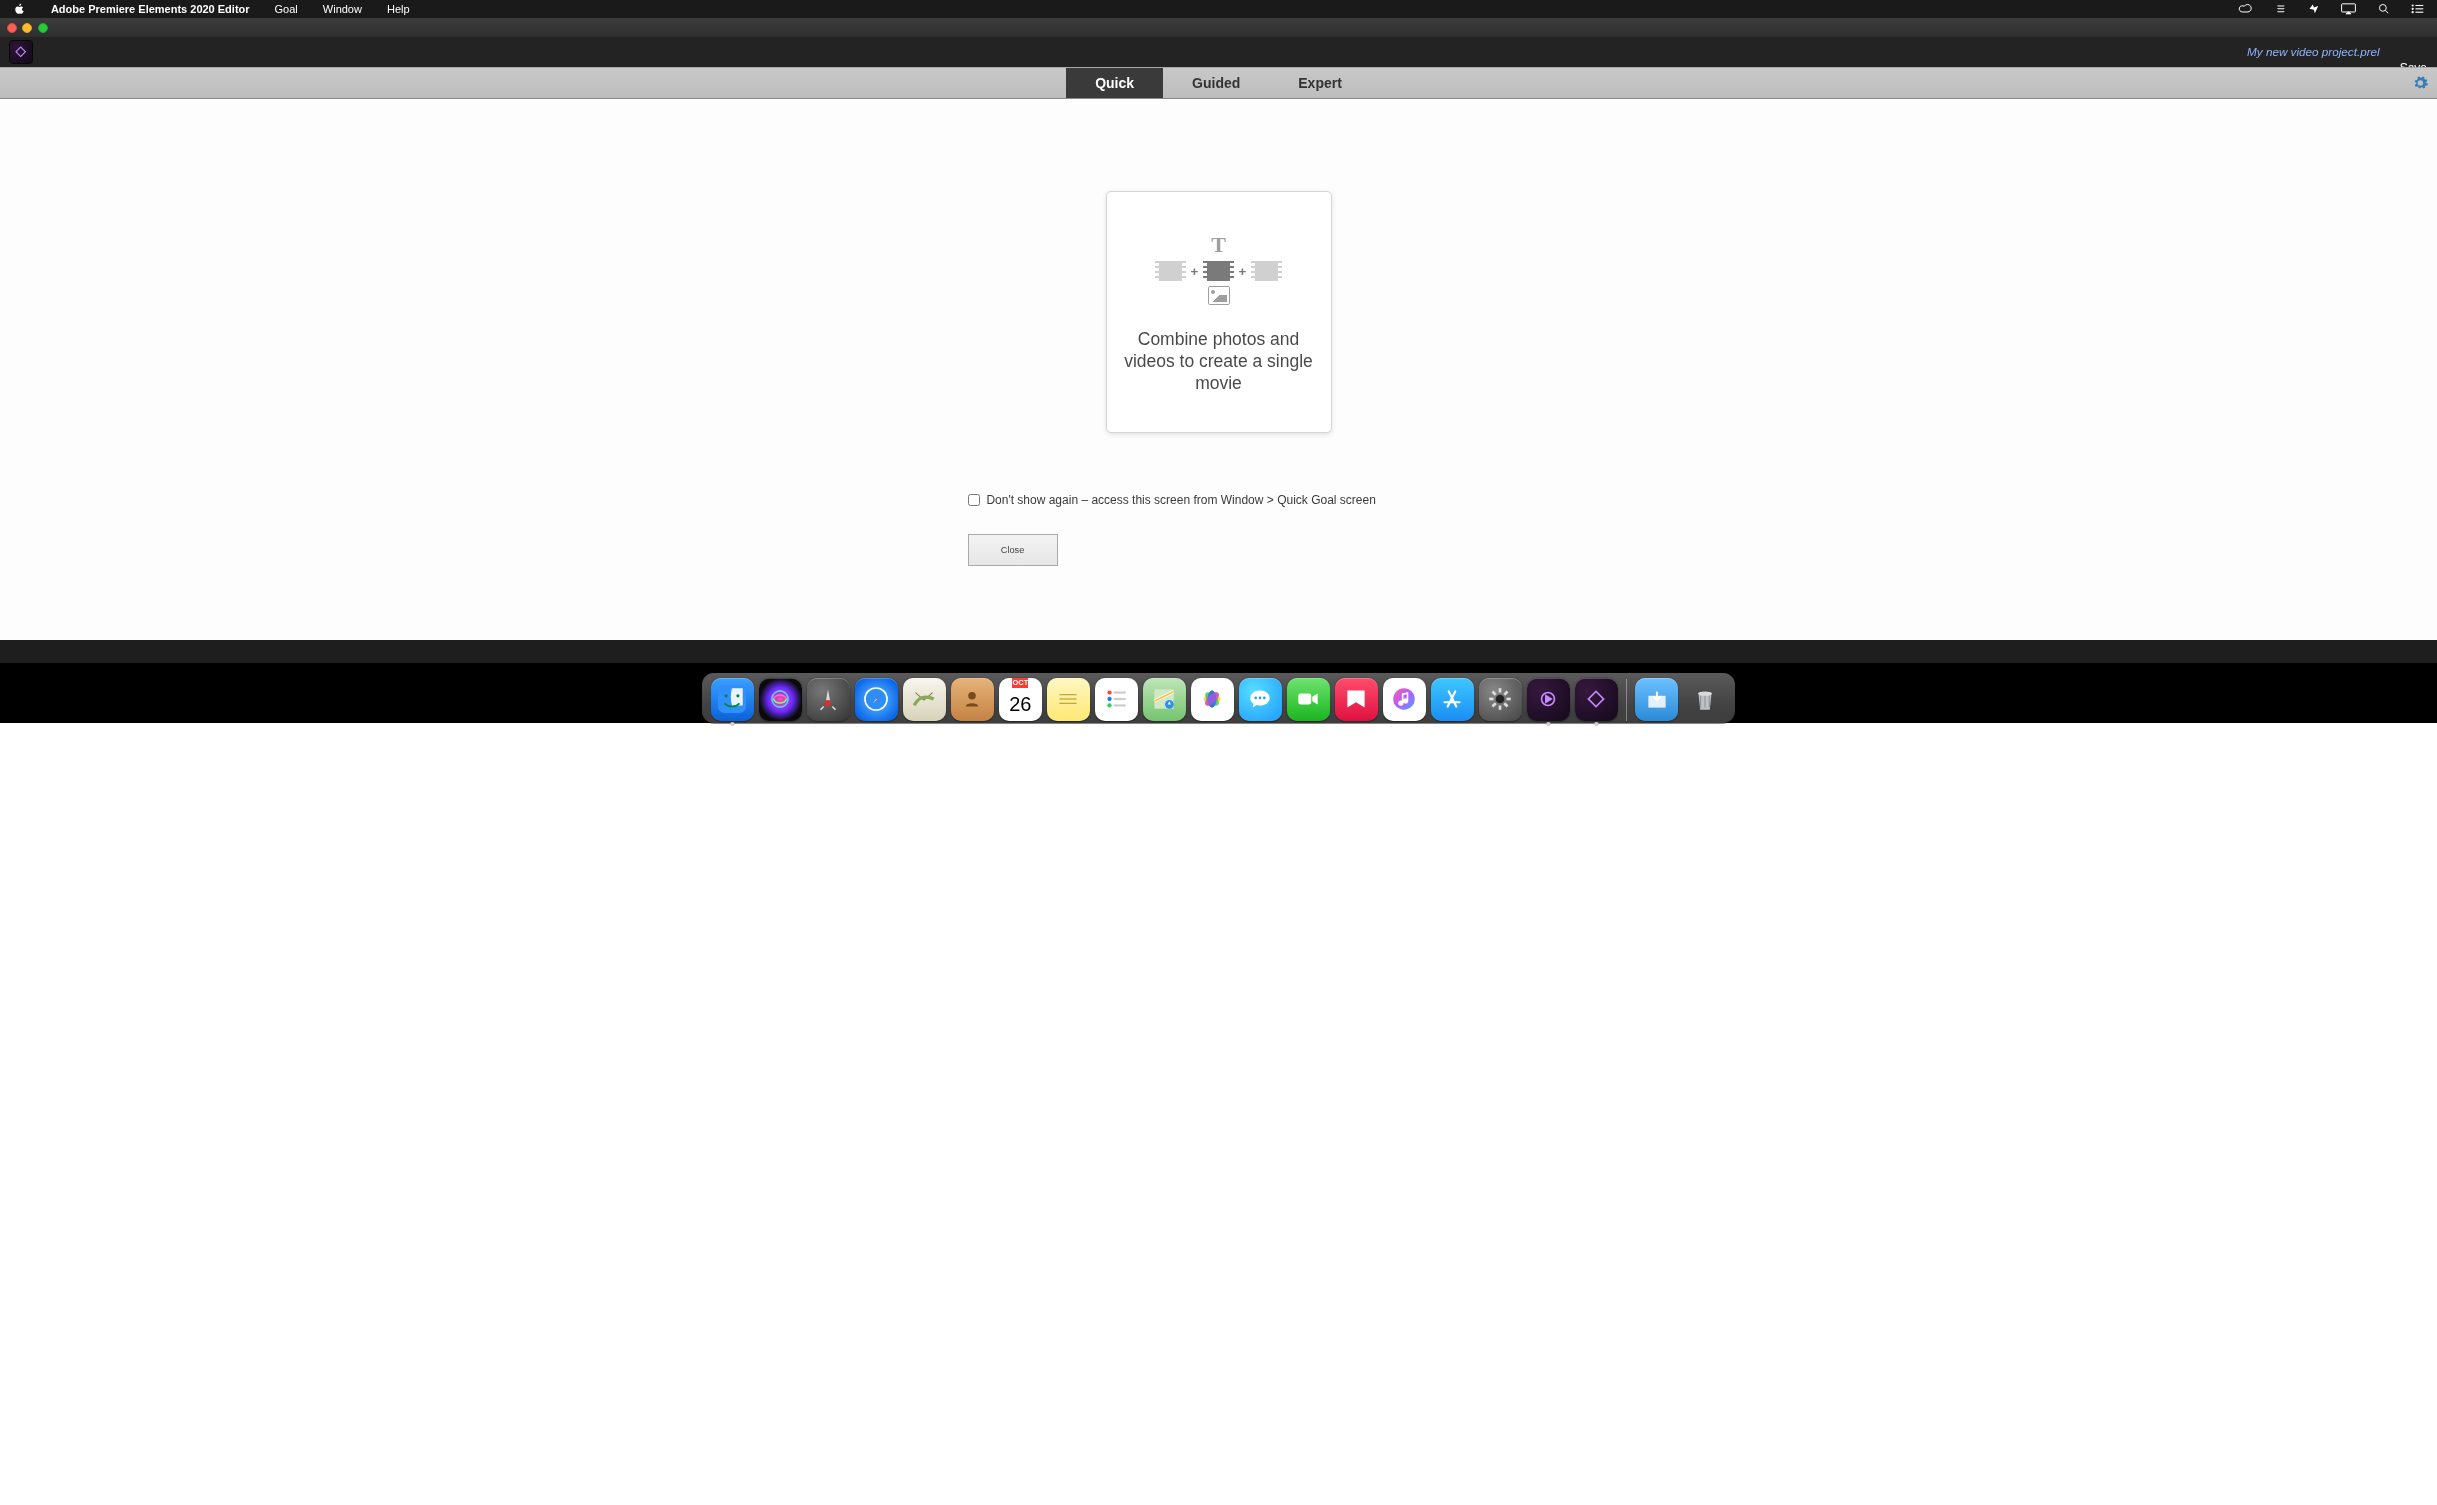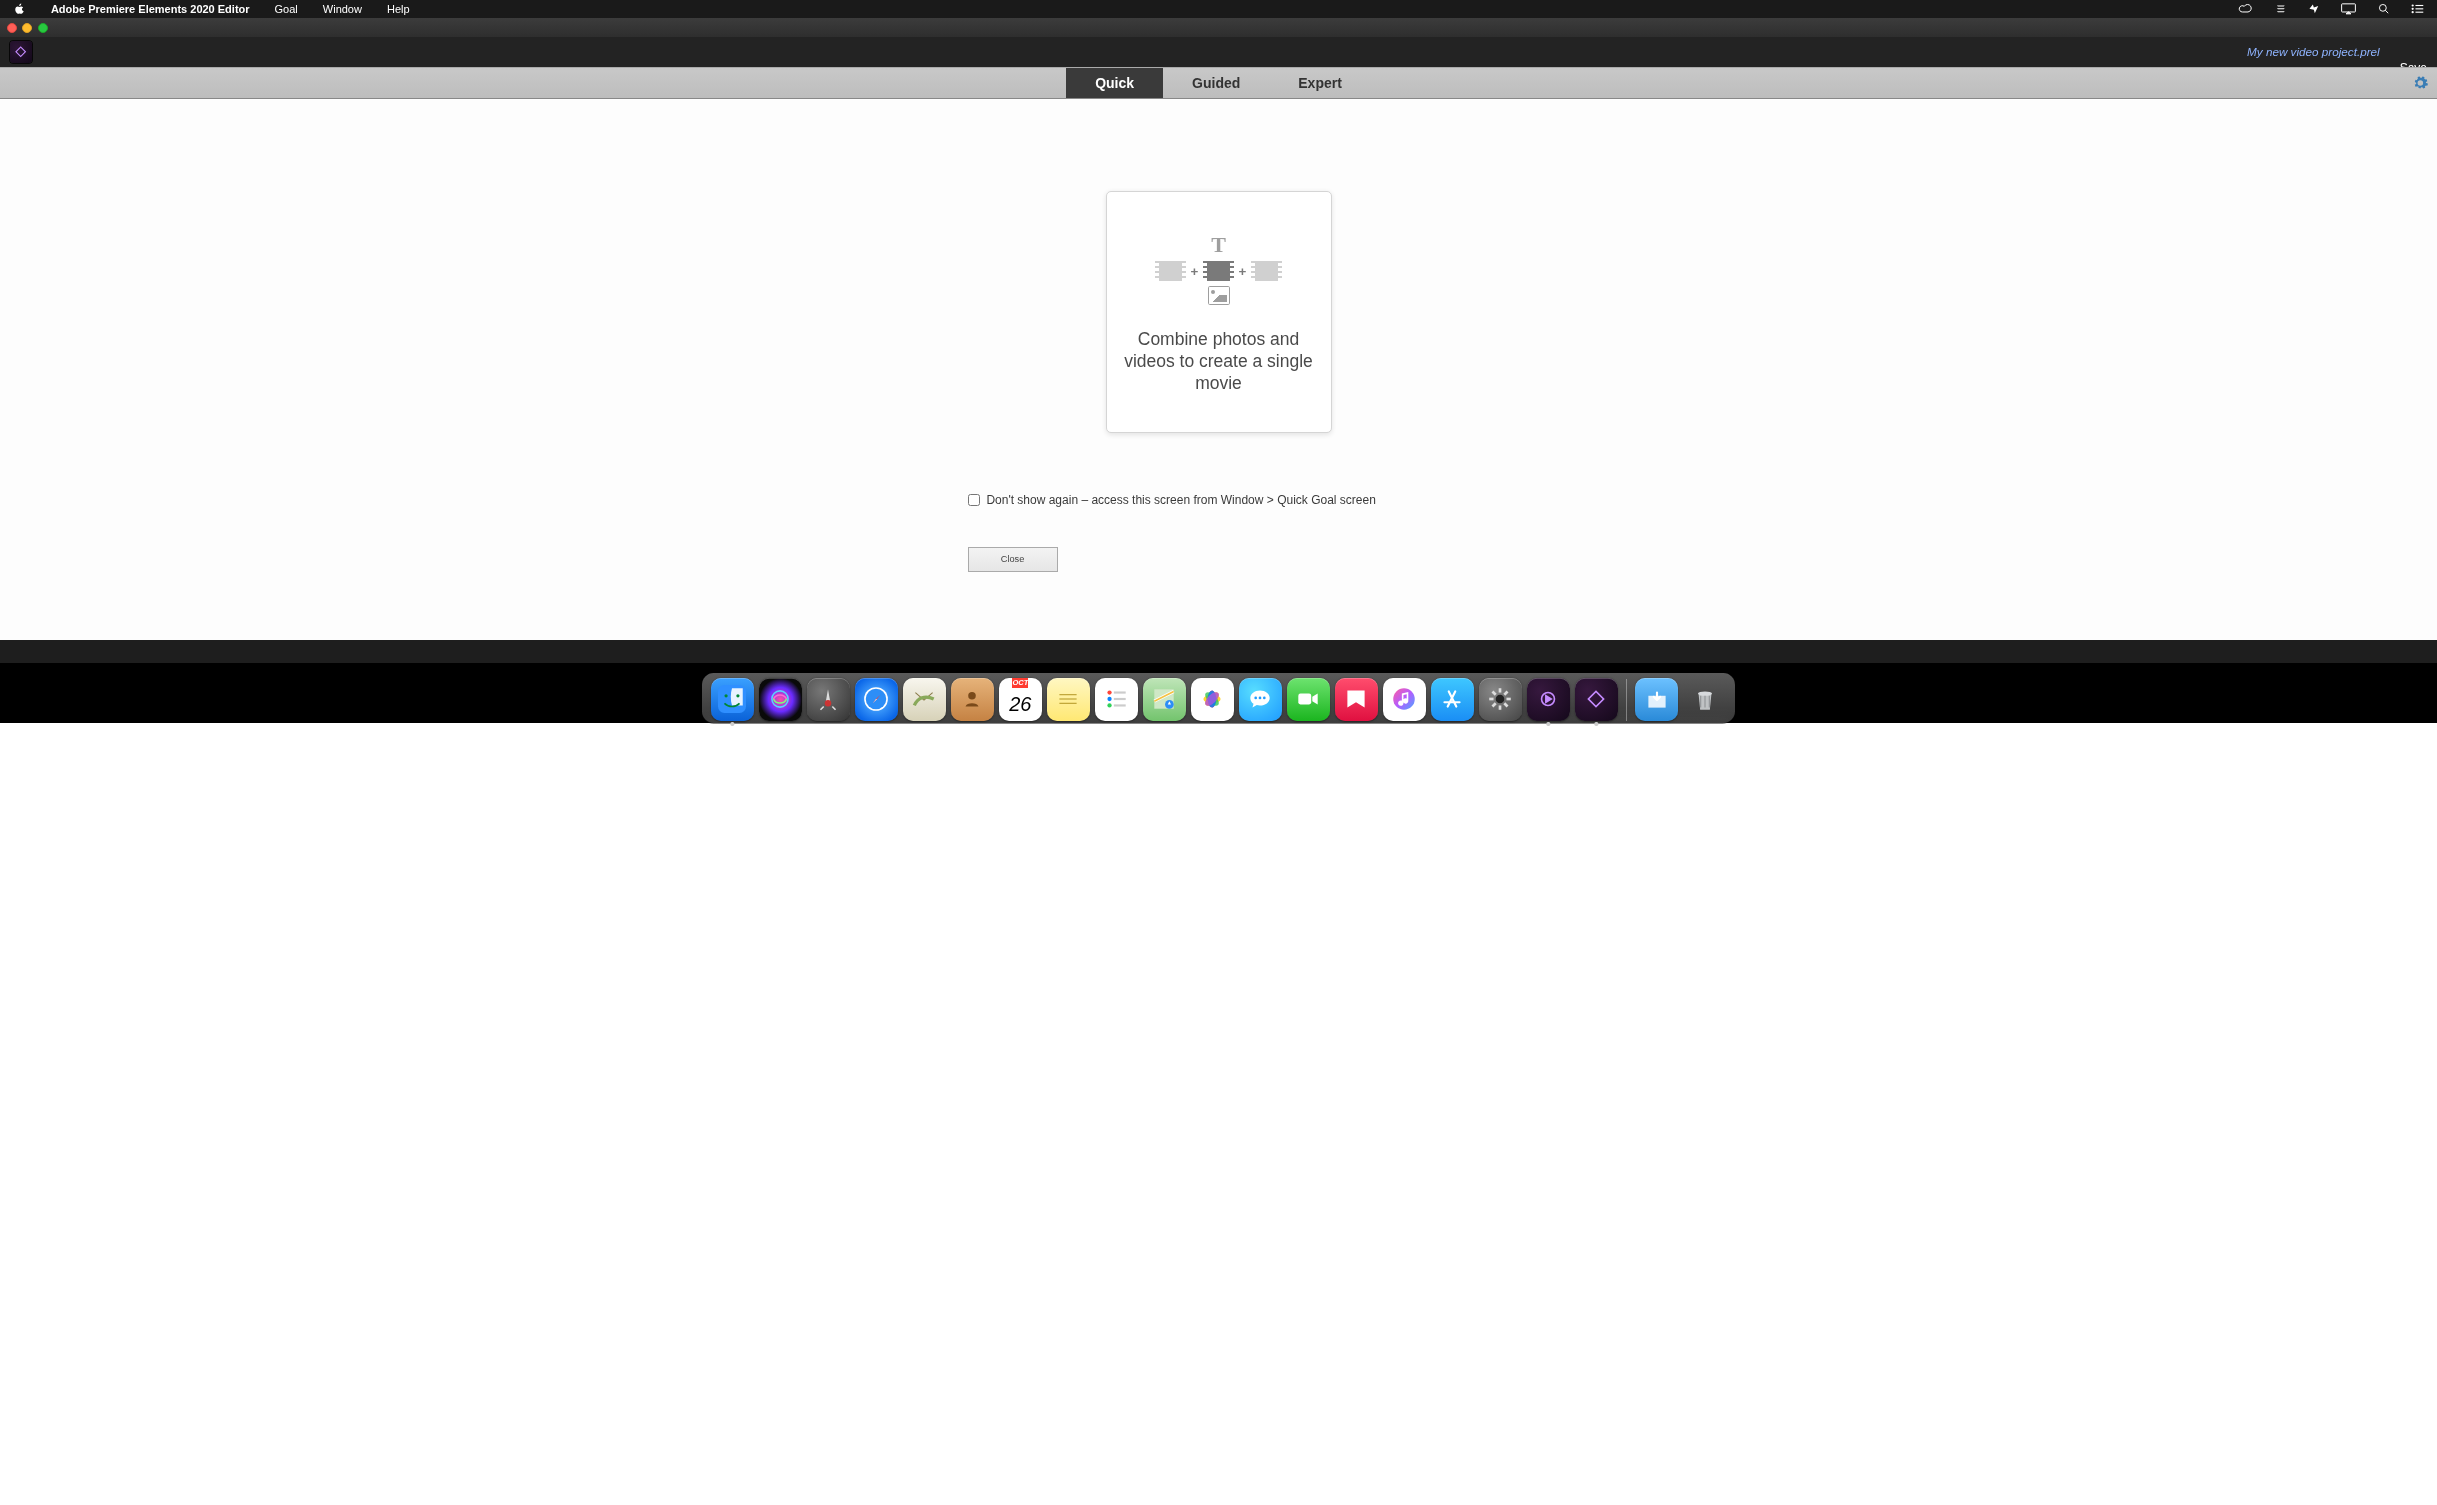--- a/index.html
+++ b/index.html
@@ -143,23 +143,23 @@
                  background: linear-gradient(135deg, transparent 40%, #9e9e9e 40%); }
 
   .dont-show-row {
     width: 501px; margin-top: 60px;
     display: flex; align-items: center; gap: 6.7px;
     font-size: 12px; color: #3a3a3a;
   }
   .dont-show-row input { width: 11.7px; height: 11.7px; }
 
   .close-btn {
-    width: 90px; margin-top: 40px; align-self: flex-start;
+    width: 90px; margin-top: 27px; align-self: flex-start;
     margin-left: calc(50% - 251px);
-    height: 25px;
+    height: 32px;
     background: linear-gradient(#f3f3f3, #e6e6e6);
     border: 0.8px solid #aaa;
     font-size: 9.2px; color: #444;
     cursor: pointer;
   }
 
   
   .bottom-strip { height: 23.4px; background: #1e1e1e; }
 
   
@@ -173,21 +173,21 @@
     padding: 5px 8.4px 2.5px;
     background: linear-gradient(rgba(200,200,200,.45), rgba(120,120,120,.45));
     border-radius: 11.7px;
     backdrop-filter: blur(6.7px);
     position: relative;
   }
   .dock-sep { width: 0.8px; height: 42px; background: rgba(255,255,255,.35); margin: 0 3.3px; }
   .dock-item { position: relative; width: 43px; height: 43px; border-radius: 10px;
                display: flex; align-items: center; justify-content: center;
                font-size: 22px; cursor: pointer;
-               box-shadow: 0 0.8px 1.7px rgba(0,0,0,.4), inset 0 0.8px 0 rgba(255,255,255,.3); font-style: italic; }
+               box-shadow: 0 0.8px 1.7px rgba(0,0,0,.4), inset 0 0.8px 0 rgba(255,255,255,.3); }
   .dock-item.running::after {
     content: ""; position: absolute; bottom: -5px; left: 50%; transform: translateX(-50%);
     width: 3.3px; height: 3.3px; background: #ccc; border-radius: 50%;
   }
   .di-finder   { background: linear-gradient(#3aa0ff, #0a62d8); }
   .di-siri     { background: radial-gradient(circle at 50% 50%, #ff4fa3, #6a2bff 40%, #0a0a0a 70%); }
   .di-launch   { background: radial-gradient(circle at 35% 30%, #777, #333); }
   .di-safari   { background: radial-gradient(circle at 50% 50%, #fff 20%, #4aa7ff 22%, #0a66e8 80%); }
   .di-mail     { background: linear-gradient(#f8f6ee, #d7d2b8); color:#6a5; }
   .di-contacts { background: linear-gradient(#e6b37a, #c58243); }

